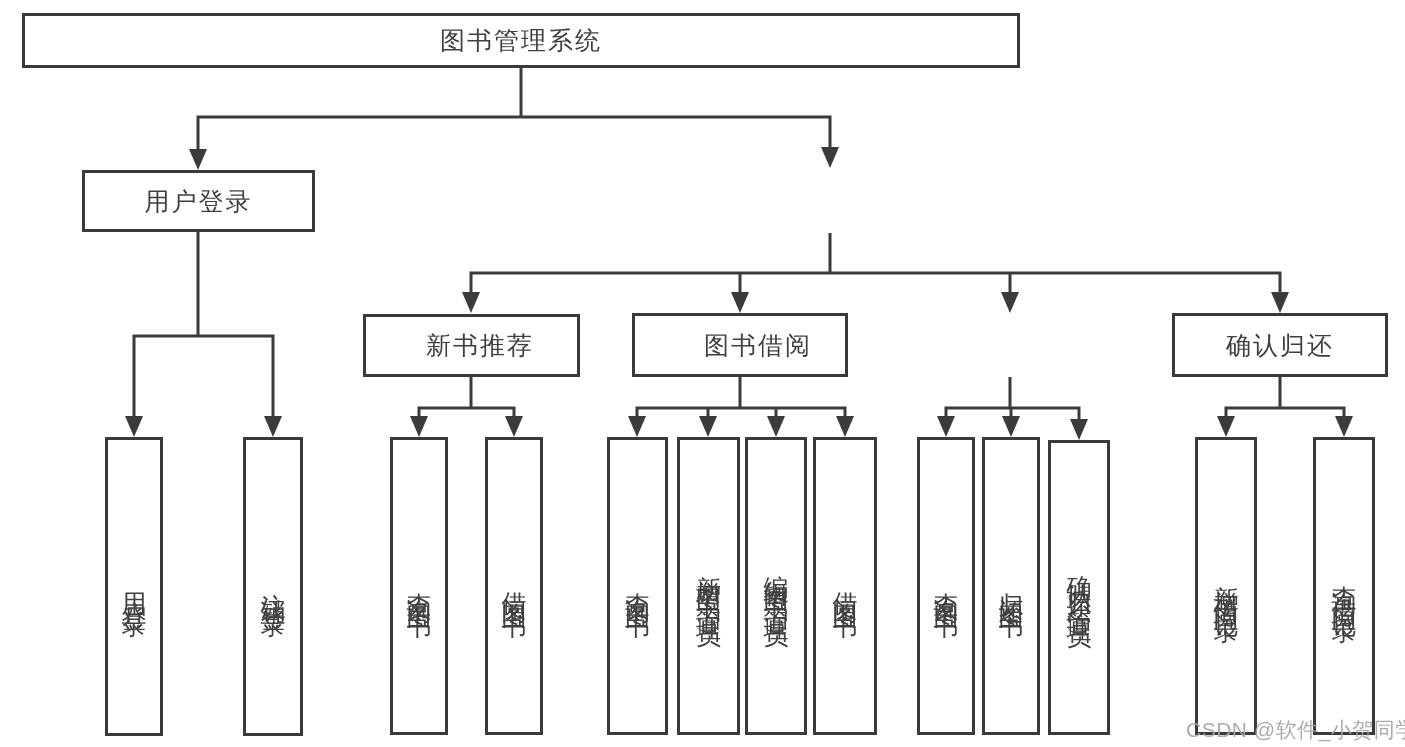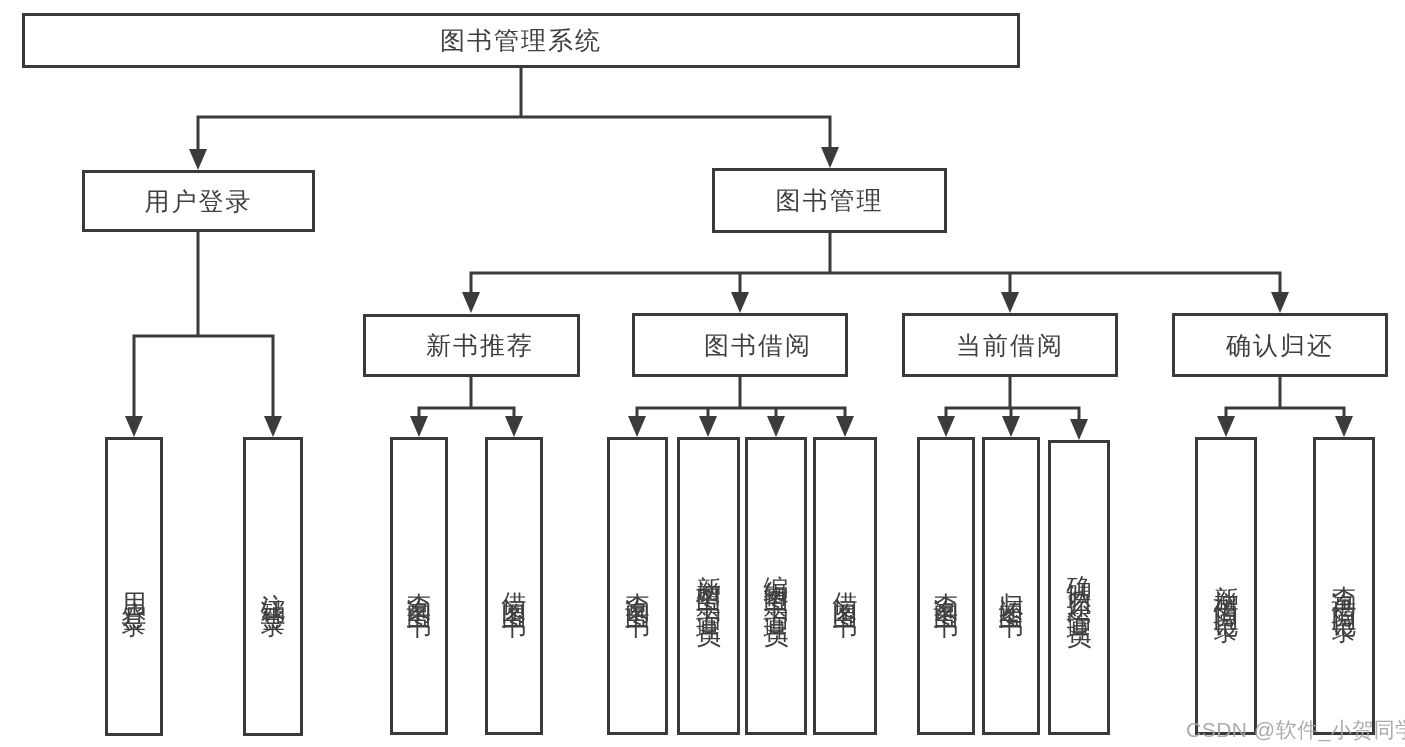--- a/index.html
+++ b/index.html
@@ -103,32 +103,26 @@
     </g>
   </svg>
 
   <div class="node h" style="left:22px; top:13px; width:998px; height:55px;">
     <span>图书管理系统</span>
   </div>
 
   <div class="node h" style="left:82px; top:170px; width:233px; height:62px;">
     <span>用户登录</span>
   </div>
-  <div class="node h" style="left:712px; top:168px; width:235px; height:65px;">
-    <span>图书管理</span>
-  </div>
 
   <div class="node h" style="left:363px; top:314px; width:217px; height:63px;padding-left:17px;">
     <span>新书推荐</span>
   </div>
   <div class="node h" style="left:632px; top:313px; width:216px; height:64px;padding-left:36px;">
     <span>图书借阅</span>
-  </div>
-  <div class="node h" style="left:902px; top:313px; width:216px; height:64px;">
-    <span>当前借阅</span>
   </div>
   <div class="node h" style="left:1172px; top:313px; width:216px; height:64px;">
     <span>确认归还</span>
   </div>
 
   <div class="node v" style="left:105px; top:437px; width:58px; height:299px;">
     <span>用户登录</span>
   </div>
   <div class="node v" style="left:243px; top:437px; width:60px; height:299px;">
     <span>注销登录</span>

